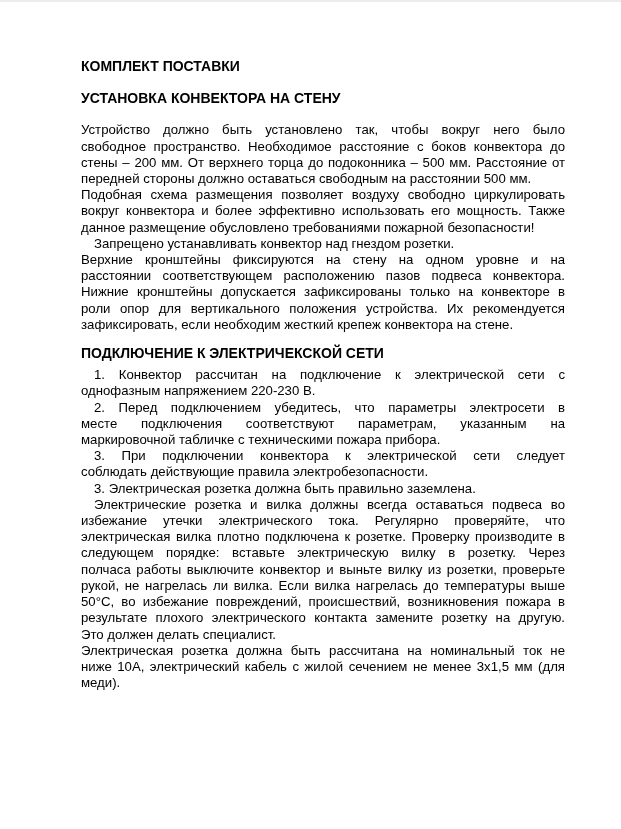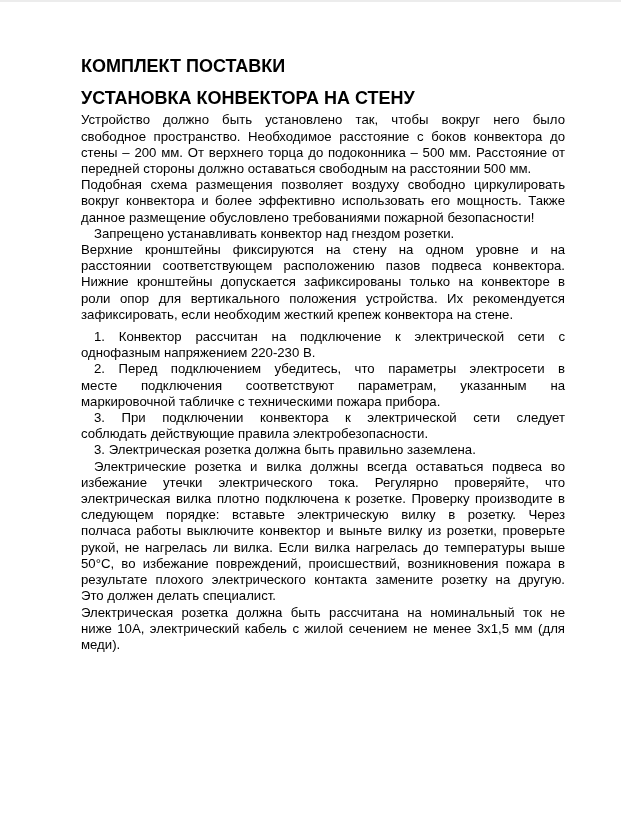--- a/index.html
+++ b/index.html
@@ -20,34 +20,34 @@
     color: #000000;
     overflow: hidden;
   }
   .content {
     position: absolute;
     left: 81px;
     top: 56px;
     width: 484px;
   }
   h2 {
-    font-size: 18px;
+    font-size: 14px;
     font-weight: bold;
     margin: 0;
     line-height: 16.2px;
     white-space: nowrap;
   }
   .heading-ustanovka { margin-top: 16px; }
   .heading-podklyuchenie { margin-top: 12px; }
   .list { margin-top: 20px; }
   .list .ln {
     text-align: left;
   }
   .para { margin: 0; }
-  .first-para { margin-top: 6px; }
+  .first-para { margin-top: 16px; }
   .first-para-3 { margin-top: 6px; }
   .para .ln {
     text-align: justify;
     text-align-last: justify;
   }
   .para .ln:last-child {
     text-align-last: left;
   }
   .para.indent .ln:first-child {
     text-indent: 13px;
@@ -86,20 +86,21 @@
       <div class="para">
           <div class="ln">Верхние кронштейны фиксируются на стену на одном уровне и на</div>
           <div class="ln">расстоянии соответствующем расположению пазов подвеса конвектора.</div>
           <div class="ln">Нижние кронштейны допускается зафиксированы только на конвекторе в</div>
           <div class="ln">роли опор для вертикального положения устройства. Их рекомендуется</div>
           <div class="ln">зафиксировать, если необходим жесткий крепеж конвектора на стене.</div>
         </div>
     </section>
 
     <section>
+      <h2 class="heading-podklyuchenie">ПОДКЛЮЧЕНИЕ К ЭЛЕКТРИЧЕКСКОЙ СЕТИ</h2>
       <div class="para indent first-para-3">
           <div class="ln">1. Конвектор рассчитан на подключение к электрической сети с</div>
           <div class="ln">однофазным напряжением 220-230 В.</div>
         </div>
       <div class="para indent">
           <div class="ln">2. Перед подключением убедитесь, что параметры электросети в</div>
           <div class="ln">месте подключения соответствуют параметрам, указанным на</div>
           <div class="ln">маркировочной табличке с техническими пожара прибора.</div>
         </div>
       <div class="para indent">

